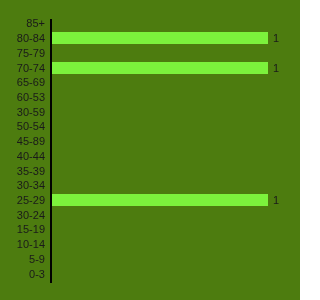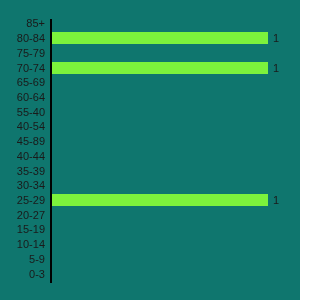--- a/index.html
+++ b/index.html
@@ -85,21 +85,21 @@
     transform: translateY(-50%);
     font-size: 11px;
     line-height: 11px;
     color: #1a1a1a;
     white-space: nowrap;
   }
 </style>
 </head>
 <body>
 
-<div id="chart-root" style="background: #0f766e;">
+<div id="chart-root" style="background: #4d7c0f;">
   <div id="plot">
     <div id="y-axis-line" style="background: rgb(0, 0, 0);"></div>
     <div id="rows">
         <div class="row empty" style="top: 16px;">
           <div class="row-label" style="color: rgb(26, 26, 26);">85+</div>
           <div class="bar-track"></div>
         </div>
         <div class="row" style="top: 30.72px;">
           <div class="row-label" style="color: rgb(26, 26, 26);">80-84</div>
           <div class="bar-track">
@@ -116,29 +116,29 @@
           <div class="bar-track">
             <div class="bar" style="width: 216px; background: rgb(124, 242, 60);"></div>
             <div class="bar-value" style="left: 221px; color: rgb(26, 26, 26);">1</div>
           </div>
         </div>
         <div class="row empty" style="top: 74.88px;">
           <div class="row-label" style="color: rgb(26, 26, 26);">65-69</div>
           <div class="bar-track"></div>
         </div>
         <div class="row empty" style="top: 89.6px;">
-          <div class="row-label" style="color: rgb(26, 26, 26);">60-64</div>
+          <div class="row-label" style="color: rgb(26, 26, 26);">60-53</div>
           <div class="bar-track"></div>
         </div>
         <div class="row empty" style="top: 104.32px;">
-          <div class="row-label" style="color: rgb(26, 26, 26);">55-40</div>
+          <div class="row-label" style="color: rgb(26, 26, 26);">30-59</div>
           <div class="bar-track"></div>
         </div>
         <div class="row empty" style="top: 119.04px;">
-          <div class="row-label" style="color: rgb(26, 26, 26);">40-54</div>
+          <div class="row-label" style="color: rgb(26, 26, 26);">50-54</div>
           <div class="bar-track"></div>
         </div>
         <div class="row empty" style="top: 133.76px;">
           <div class="row-label" style="color: rgb(26, 26, 26);">45-89</div>
           <div class="bar-track"></div>
         </div>
         <div class="row empty" style="top: 148.48px;">
           <div class="row-label" style="color: rgb(26, 26, 26);">40-44</div>
           <div class="bar-track"></div>
         </div>
@@ -151,21 +151,21 @@
           <div class="bar-track"></div>
         </div>
         <div class="row" style="top: 192.64px;">
           <div class="row-label" style="color: rgb(26, 26, 26);">25-29</div>
           <div class="bar-track">
             <div class="bar" style="width: 216px; background: rgb(124, 242, 60);"></div>
             <div class="bar-value" style="left: 221px; color: rgb(26, 26, 26);">1</div>
           </div>
         </div>
         <div class="row empty" style="top: 207.36px;">
-          <div class="row-label" style="color: rgb(26, 26, 26);">20-27</div>
+          <div class="row-label" style="color: rgb(26, 26, 26);">30-24</div>
           <div class="bar-track"></div>
         </div>
         <div class="row empty" style="top: 222.08px;">
           <div class="row-label" style="color: rgb(26, 26, 26);">15-19</div>
           <div class="bar-track"></div>
         </div>
         <div class="row empty" style="top: 236.8px;">
           <div class="row-label" style="color: rgb(26, 26, 26); text-align: right;">10-14</div>
           <div class="bar-track"></div>
         </div>

